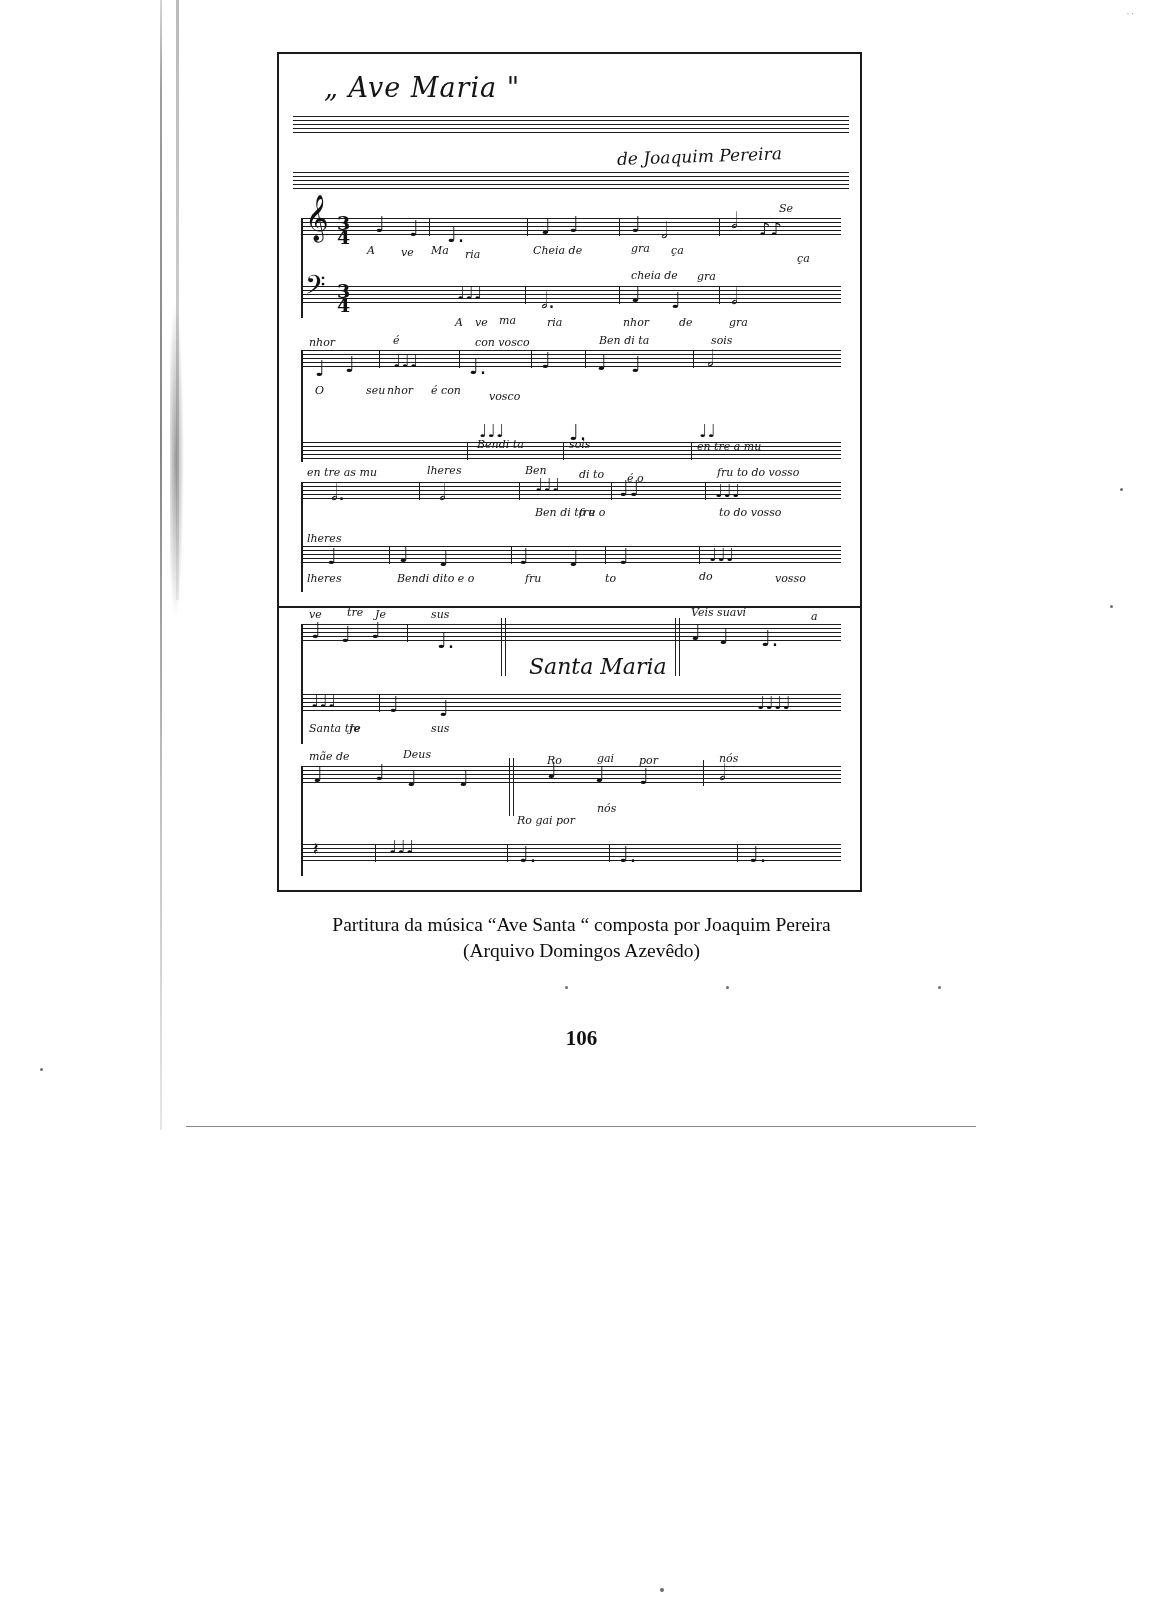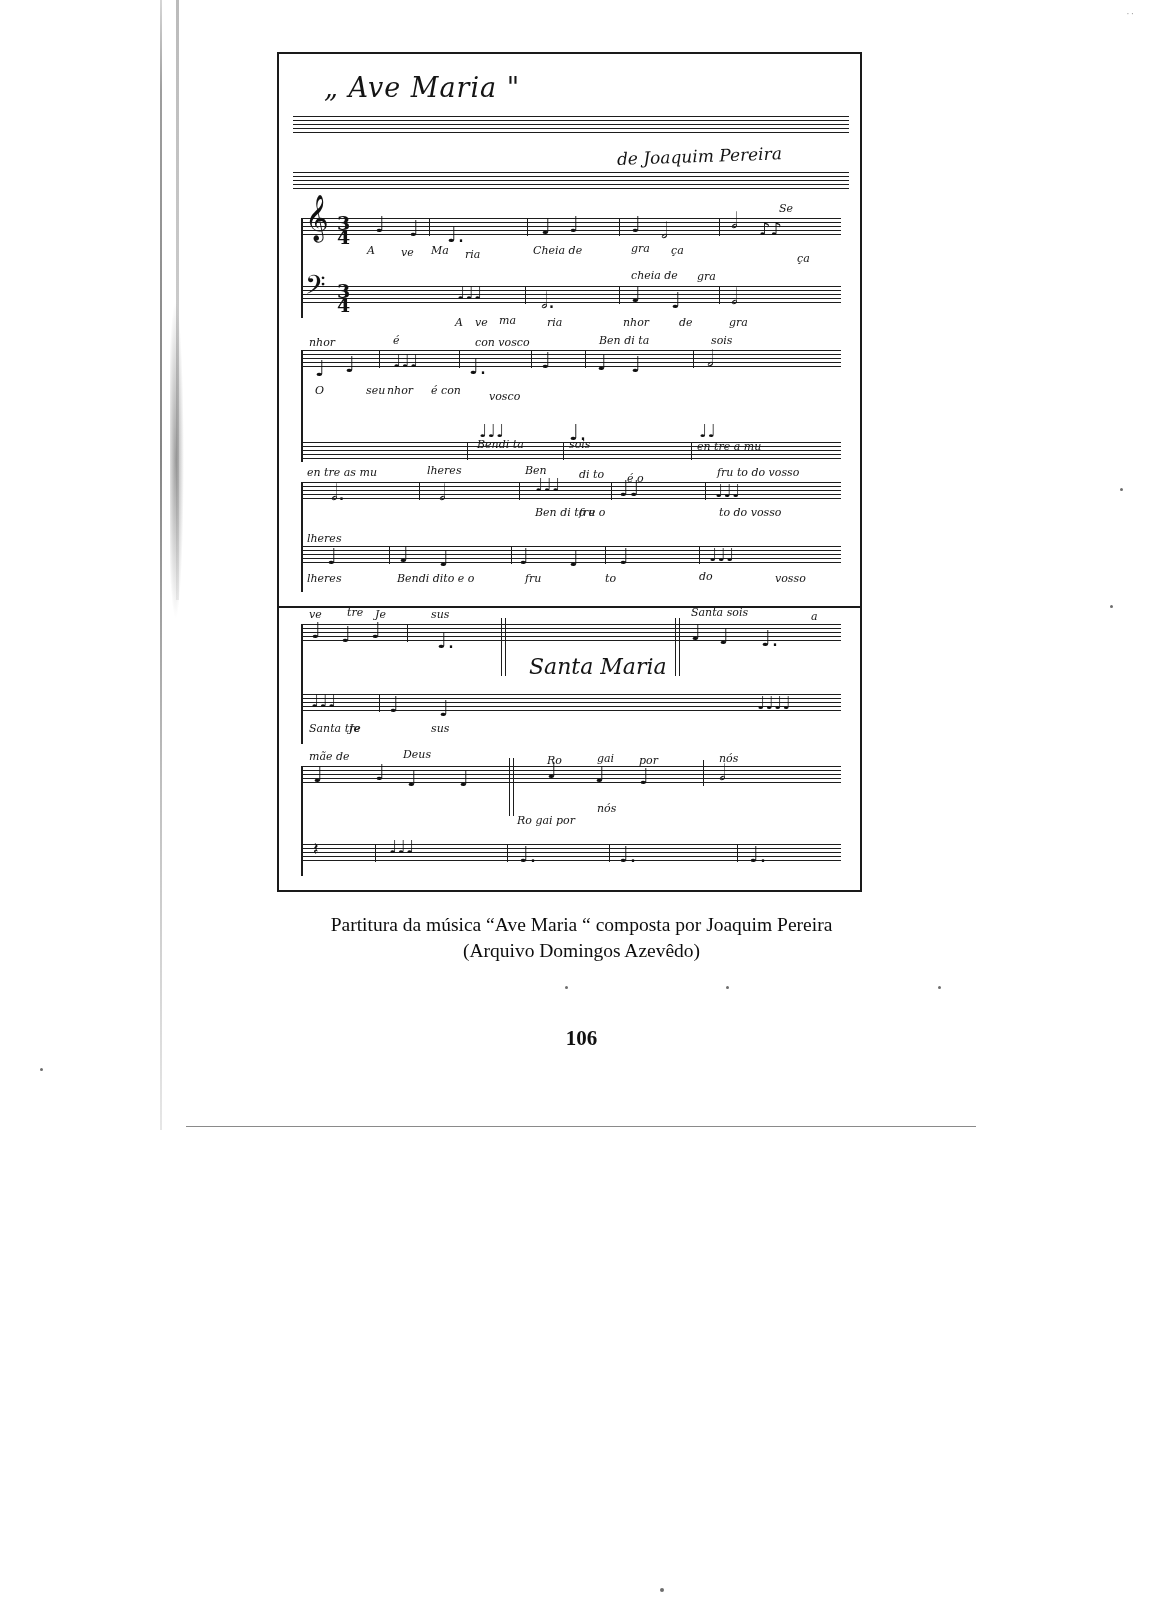--- a/index.html
+++ b/index.html
@@ -393,21 +393,21 @@
         <div class="line l1"></div>
         <div class="line l2"></div>
         <div class="line l3"></div>
         <div class="line l4"></div>
     </div>
 
     <div class="hand small" style="left:30px; top:554px;">ve</div>
     <div class="hand small" style="left:68px; top:552px;">tre</div>
     <div class="hand small" style="left:96px; top:554px;">Je</div>
     <div class="hand small" style="left:152px; top:554px;">sus</div>
-    <div class="hand small" style="left:412px; top:552px;">Santa sois</div>
+    <div class="hand small" style="left:412px; top:552px;">Veis suavi</div>
     <div class="hand small" style="left:532px; top:556px;">a</div>
 
     <div class="n q" style="left:32px; top:566px;">♩</div>
     <div class="n q" style="left:62px; top:570px;">♩</div>
     <div class="n q" style="left:92px; top:566px;">♩</div>
     <div class="n q" style="left:158px; top:576px;">♩.</div>
     <div class="n q" style="left:412px; top:568px;">♩</div>
     <div class="n q" style="left:440px; top:572px;">♩</div>
     <div class="n q" style="left:482px; top:574px;">♩.</div>
     <div class="barline" style="left:128px; top:570px; height:18px;"></div>
@@ -482,17 +482,17 @@
     <div class="barline" style="left:228px; top:790px; height:18px;"></div>
     <div class="barline" style="left:330px; top:790px; height:18px;"></div>
     <div class="barline" style="left:458px; top:790px; height:18px;"></div>
 
     <div class="hand small" style="left:238px; top:760px;">Ro gai por</div>
     <div class="hand small" style="left:318px; top:748px;">nós</div>
   </div>
 
 </div>
 
-<div class="caption l1">Partitura da música “Ave Maria “ composta por Joaquim Pereira</div>
+<div class="caption l1">Partitura da música “Ave Santa “ composta por Joaquim Pereira</div>
 <div class="caption l2">(Arquivo Domingos Azevêdo)</div>
 <div class="folio">106</div>
 
 <div class="bottom-rule"></div>
 
 </body></html>

